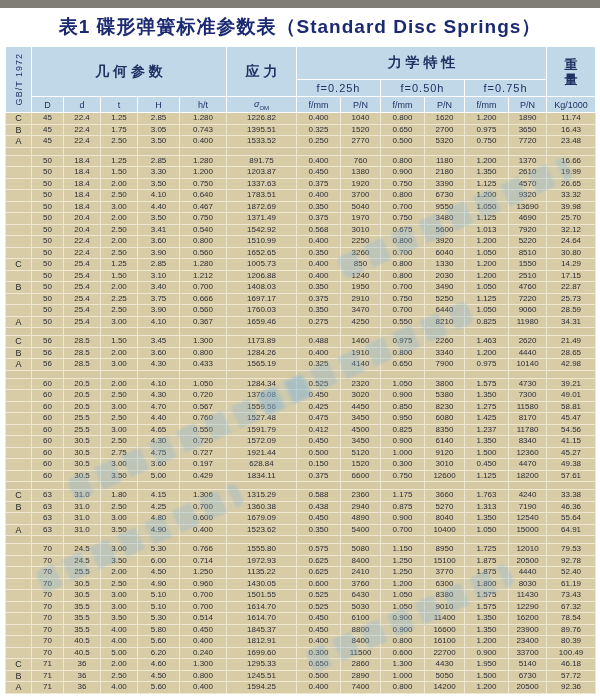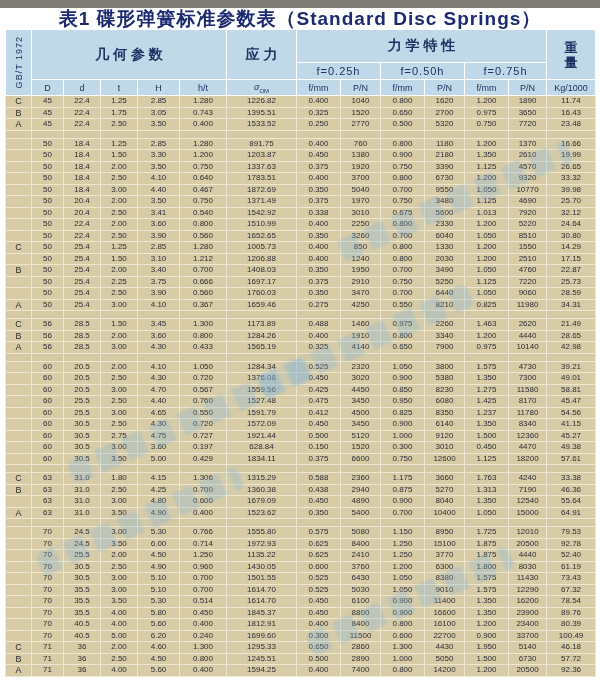--- a/index.html
+++ b/index.html
@@ -3,21 +3,21 @@
 <meta charset="utf-8">
 <style>
   html,body{margin:0;padding:0;}
   body{
     width:600px;height:700px;overflow:hidden;background:#ffffff;
     font-family:"Liberation Sans","DejaVu Sans",sans-serif;
     position:relative;
   }
   .top-band{height:8px;background:#807d76;}
   .page-title{
-    height:21px;display:flex;align-items:center;justify-content:center;
+    height:38px;display:flex;align-items:center;justify-content:center;
     color:#1c2a72;font-weight:bold;font-size:19px;letter-spacing:1px;
     background:#ffffff;
   }
   .table-wrap{padding-left:5px;position:relative;}
   table.springs{
     border-collapse:collapse;table-layout:fixed;width:590px;
   }
   
   .springs thead td{
     background:#c1d8e8;border:1px solid #ffffff;color:#1e3263;
@@ -250,21 +250,21 @@
           <td>18.4</td>
           <td>3.00</td>
           <td>4.40</td>
           <td>0.467</td>
           <td>1872.69</td>
           <td>0.350</td>
           <td>5040</td>
           <td>0.700</td>
           <td>9550</td>
           <td>1.050</td>
-          <td>10770</td>
+          <td>13690</td>
           <td>39.98</td>
         </tr>
         <tr>
           <td class="letter"></td>
           <td>50</td>
           <td>20.4</td>
           <td>2.00</td>
           <td>3.50</td>
           <td>0.750</td>
           <td>1371.49</td>
@@ -277,40 +277,40 @@
           <td>25.70</td>
         </tr>
         <tr>
           <td class="letter"></td>
           <td>50</td>
           <td>20.4</td>
           <td>2.50</td>
           <td>3.41</td>
           <td>0.540</td>
           <td>1542.92</td>
-          <td>0.338</td>
+          <td>0.568</td>
           <td>3010</td>
           <td>0.675</td>
           <td>5600</td>
           <td>1.013</td>
           <td>7920</td>
           <td>32.12</td>
         </tr>
         <tr>
           <td class="letter"></td>
           <td>50</td>
           <td>22.4</td>
           <td>2.00</td>
           <td>3.60</td>
           <td>0.800</td>
           <td>1510.99</td>
           <td>0.400</td>
           <td>2250</td>
           <td>0.800</td>
-          <td>2330</td>
+          <td>3920</td>
           <td>1.200</td>
           <td>5220</td>
           <td>24.64</td>
         </tr>
         <tr>
           <td class="letter"></td>
           <td>50</td>
           <td>22.4</td>
           <td>2.50</td>
           <td>3.90</td>

